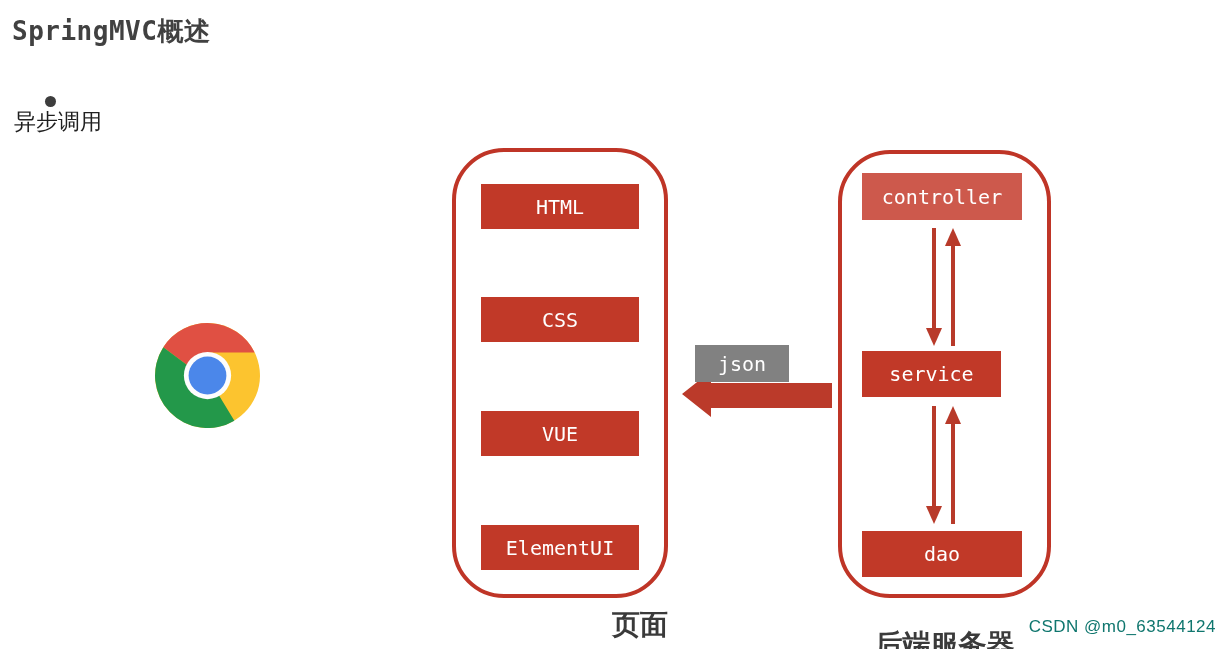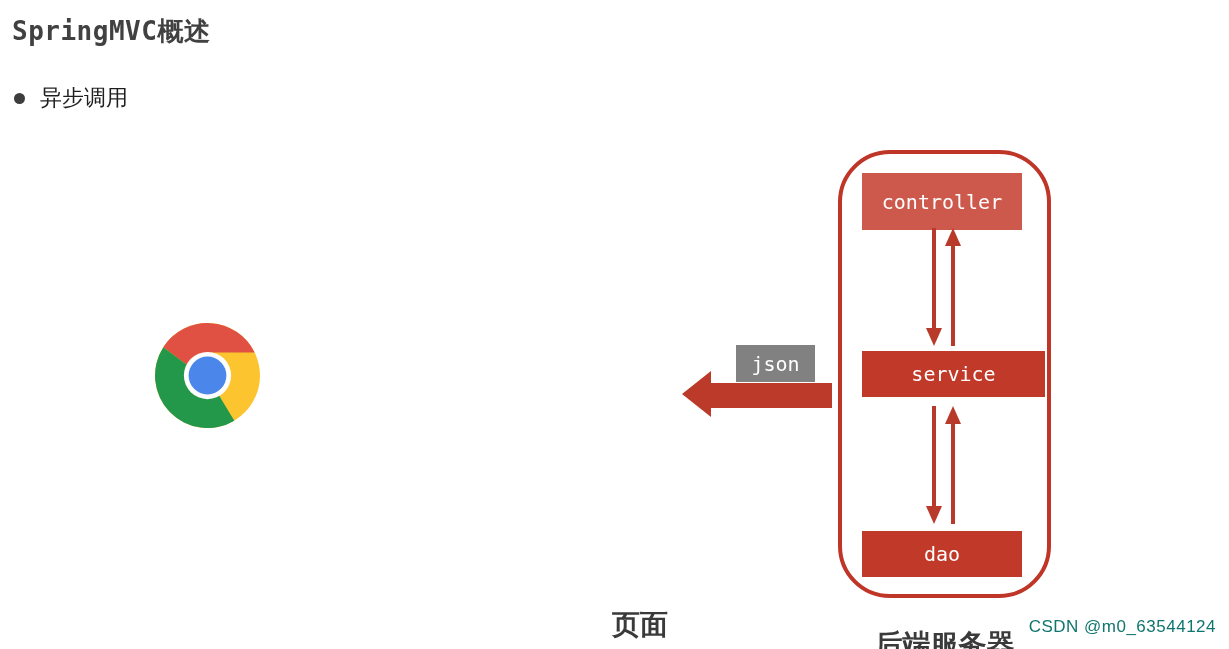--- a/index.html
+++ b/index.html
@@ -15,21 +15,21 @@
   }
   .page-title {
     position: absolute;
     left: 12px; top: 14px;
     font-family: "DejaVu Sans Mono", monospace;
     font-weight: 700;
     font-size: 26px;
     color: #414141;
     letter-spacing: 0.5px;
   }
-  .bullet-row { position: absolute; left: 14px; top: 83px; display: flex; align-items: center; }
+  .bullet-row { position: absolute; left: 14px; top: 96px; display: flex; align-items: center; flex-direction: column; }
   .bullet-dot {
     width: 11px; height: 11px; border-radius: 50%;
     background: #3d3d3d; margin-right: 15px; flex: 0 0 auto;
   }
   .bullet-label { font-size: 22px; color: #1f1f1f; }
 
   .chrome-icon { position: absolute; left: 155px; top: 323px; width: 105px; height: 105px; }
 
   .panel {
     position: absolute;
@@ -47,43 +47,43 @@
     color: #ffffff;
     font-family: "DejaVu Sans Mono", monospace;
     font-size: 20px;
   }
   
   .box-html       { left: 25px; top: 32px;  width: 158px; height: 45px; }
   .box-css        { left: 25px; top: 145px; width: 158px; height: 45px; }
   .box-vue        { left: 25px; top: 259px; width: 158px; height: 45px; }
   .box-elementui  { left: 25px; top: 373px; width: 158px; height: 45px; }
   
-  .box-controller { left: 20px; top: 19px;  width: 160px; height: 57px; background: #cd594c; }
-  .box-service    { left: 20px; top: 197px; width: 183px; height: 46px; }
+  .box-controller { left: 20px; top: 19px;  width: 160px; height: 47px; background: #cd594c; }
+  .box-service    { left: 20px; top: 197px; width: 139px; height: 46px; }
   .box-dao        { left: 20px; top: 377px; width: 160px; height: 46px; }
 
   .panel-caption {
     position: absolute;
     top: 606px;
     text-align: center;
     font-weight: 700;
     font-size: 28px;
     color: #3a3a3a;
   }
   .caption-page   { left: 452px; width: 216px; text-align: right; }
   .caption-server { left: 838px; width: 213px; margin-top: 20px; }
 
   .varrows { position: absolute; width: 50px; height: 126px; }
   .varrows-1 { left: 920px; top: 224px; }
   .varrows-2 { left: 920px; top: 402px; }
 
   .json-flow-arrow { position: absolute; left: 681px; top: 368px; width: 152px; height: 52px; }
   .json-label {
     position: absolute;
-    left: 736px; top: 345px; width: 79px; height: 37px;
+    left: 695px; top: 345px; width: 94px; height: 37px;
     background: #818181;
     color: #ffffff;
     display: flex; align-items: center; justify-content: center;
     font-family: "DejaVu Sans Mono", monospace;
     font-size: 20px;
   }
 
   .watermark {
     position: absolute;
     right: 13px; top: 617px;
@@ -106,20 +106,26 @@
   </div>
 
   <svg class="chrome-icon" viewBox="0 0 100 100">
     <circle cx="50" cy="50" r="50" fill="#fcc42f"></circle>
     <path d="M 94.9 28 A 50 50 0 0 0 7.9 23.1 L 36 44 L 50 28 Z" fill="#e05043"></path>
     <path d="M 7.9 23.1 A 50 50 0 0 0 75.6 93 L 61 69 L 38 56 L 36 44 Z" fill="#23984a"></path>
     <circle cx="50" cy="50" r="22.5" fill="#fdfdfd"></circle>
     <circle cx="50" cy="50" r="18" fill="#4b87ea"></circle>
   </svg>
 
+  <div class="panel panel-page">
+    <div class="red-box box-html">HTML</div>
+    <div class="red-box box-css">CSS</div>
+    <div class="red-box box-vue">VUE</div>
+    <div class="red-box box-elementui">ElementUI</div>
+  </div>
   <div class="panel-caption caption-page">页面</div>
 
   <div class="panel panel-server">
     <div class="red-box box-controller">controller</div>
     <div class="red-box box-service">service</div>
     <div class="red-box box-dao">dao</div>
   </div>
   <div class="panel-caption caption-server">后端服务器</div>
 
   <svg class="varrows varrows-1" viewBox="0 0 50 126">

